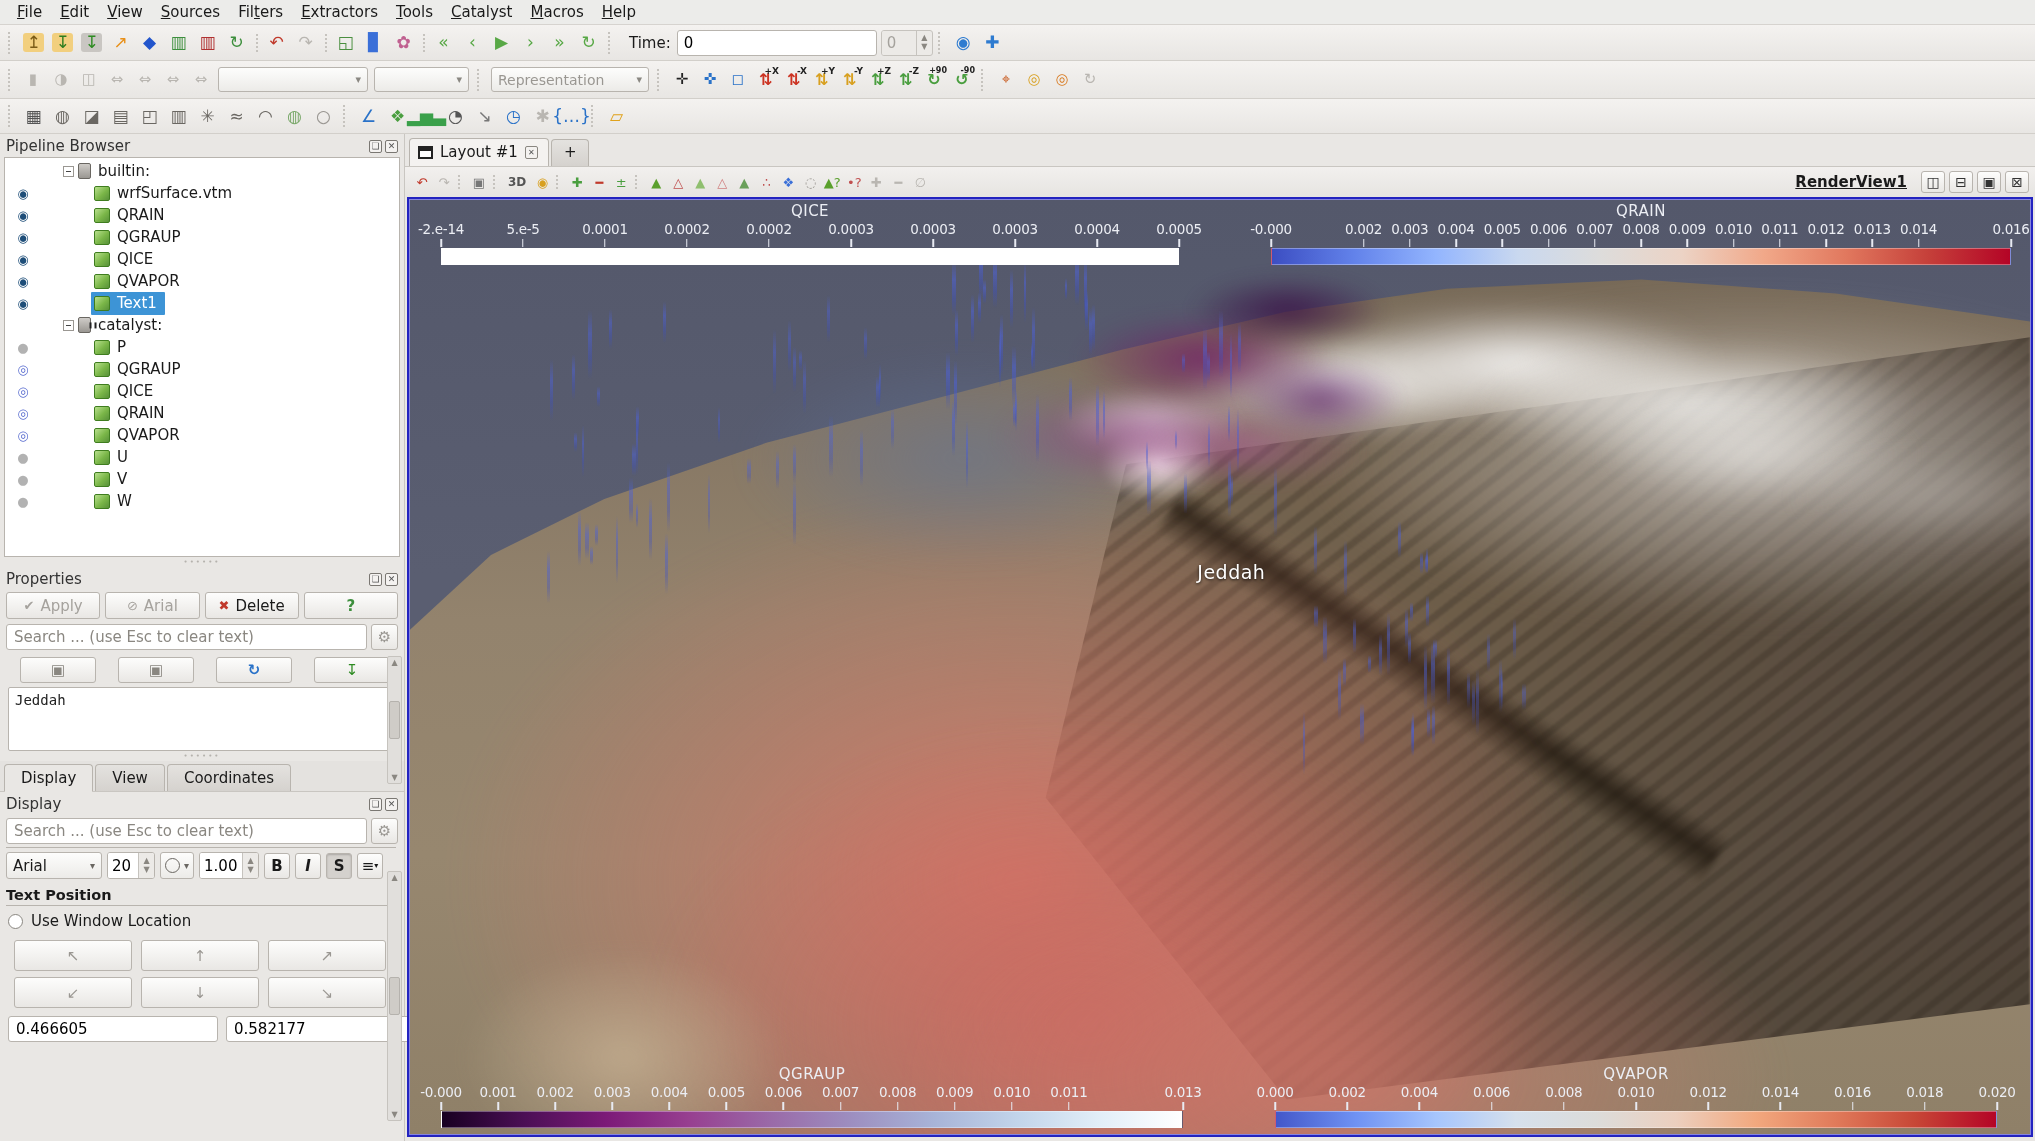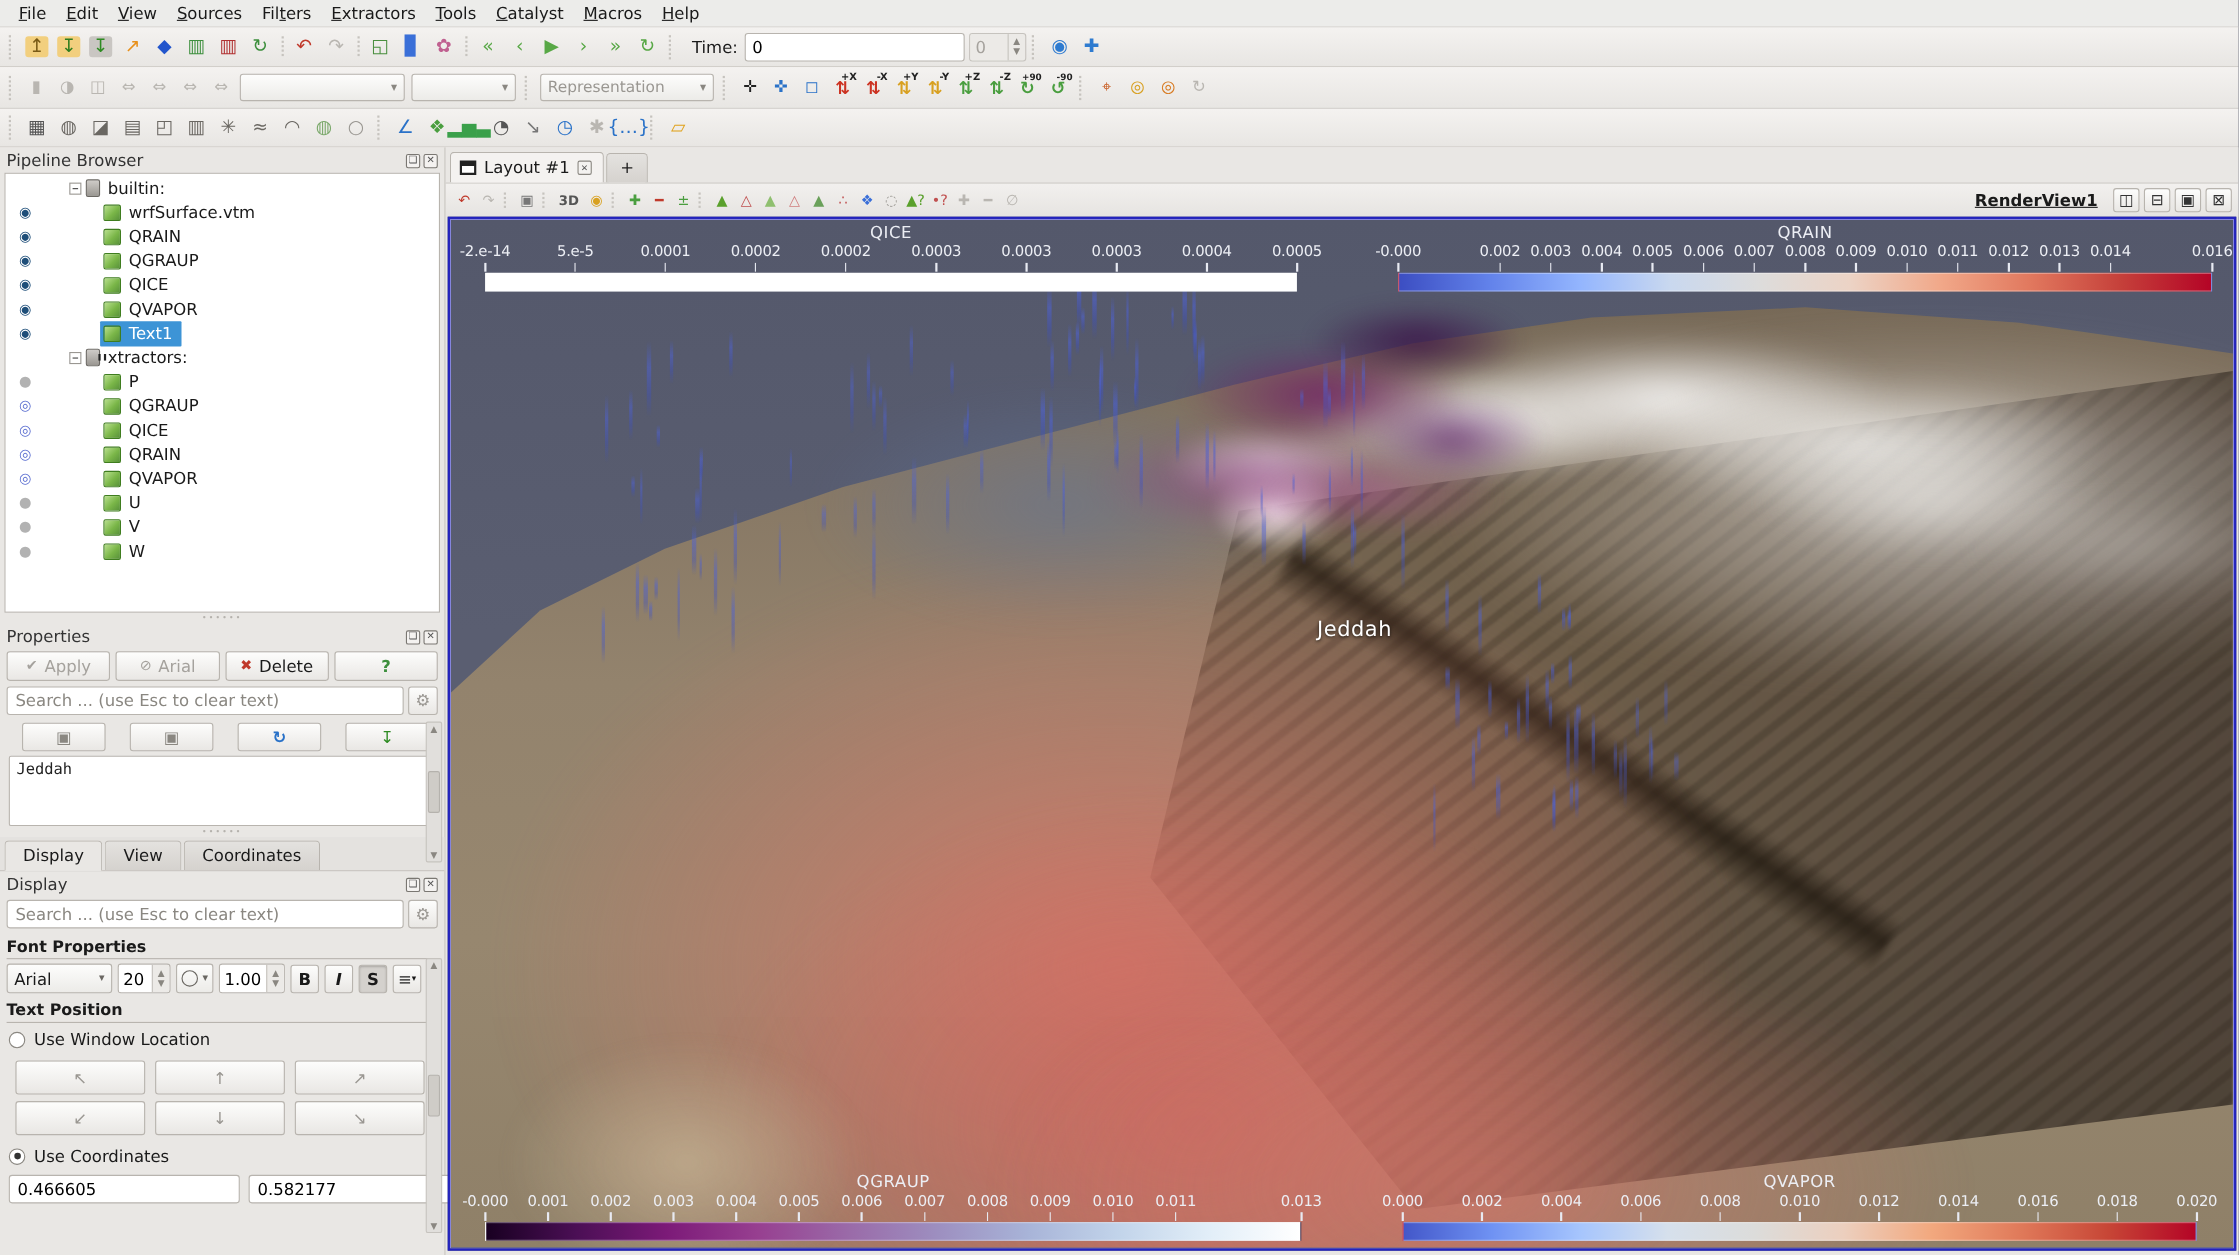--- a/index.html
+++ b/index.html
@@ -450,21 +450,21 @@
             <span class="item-ind"></span>
             <span class="selwrap">
               <span class="cube"></span>
               <span class="tlabel">Text1</span>
             </span>
           </div>
           <div class="trow">
             <span class="eyecell"></span>
             <span class="expander"></span>
             <span class="srv paused"></span>
-            <span class="tlabel">xtractors:</span>
+            <span class="tlabel">catalyst:</span>
           </div>
           <div class="trow">
             <span class="eyecell eye-off">●</span>
             <span class="item-ind"></span>
             <span class="selwrap">
               <span class="cube"></span>
               <span class="tlabel">P</span>
             </span>
           </div>
           <div class="trow">
@@ -576,21 +576,20 @@
         <span class="winbtns">
           <span class="winbtn">❏</span>
           <span class="winbtn">✕</span>
         </span>
       </div>
       <div class="searchrow">
         <input class="search" placeholder="Search ... (use Esc to clear text)" style="">
         <span class="gearbtn">⚙</span>
       </div>
 
-      <div class="boldhead">Font Properties</div>
       <div class="hrule"></div>
       <div class="fontrow">
         <span class="fselect">
           <span>Arial</span>
             <span class="arr">▾</span>
         </span>
         <span class="numspin w38">
           <input value="20" style="">
           <span class="spin-col">▲<br>▼</span>
         </span>
@@ -615,24 +614,20 @@
         <span>Use Window Location</span>
       </div>
       <div class="posgrid" id="posgrid">
           <span class="posbtn">↖</span>
           <span class="posbtn">↑</span>
           <span class="posbtn">↗</span>
           <span class="posbtn">↙</span>
           <span class="posbtn">↓</span>
           <span class="posbtn">↘</span>
         </div>
-      <div class="radiorow">
-        <span class="radio checked"></span>
-        <span>Use Coordinates</span>
-      </div>
       <div class="coordrow">
         <input class="coord" value="0.466605" style="">
         <input class="coord" value="0.582177" style="">
       </div>
 
       <div class="vscroll" style="top:522px;height:128px;">▲<span class="vthumb"></span>▼</div>
       <div class="vscroll" style="top:737px;height:250px;">▲<span class="vthumb"></span>▼</div>
     </div>
 
     <div class="right">

